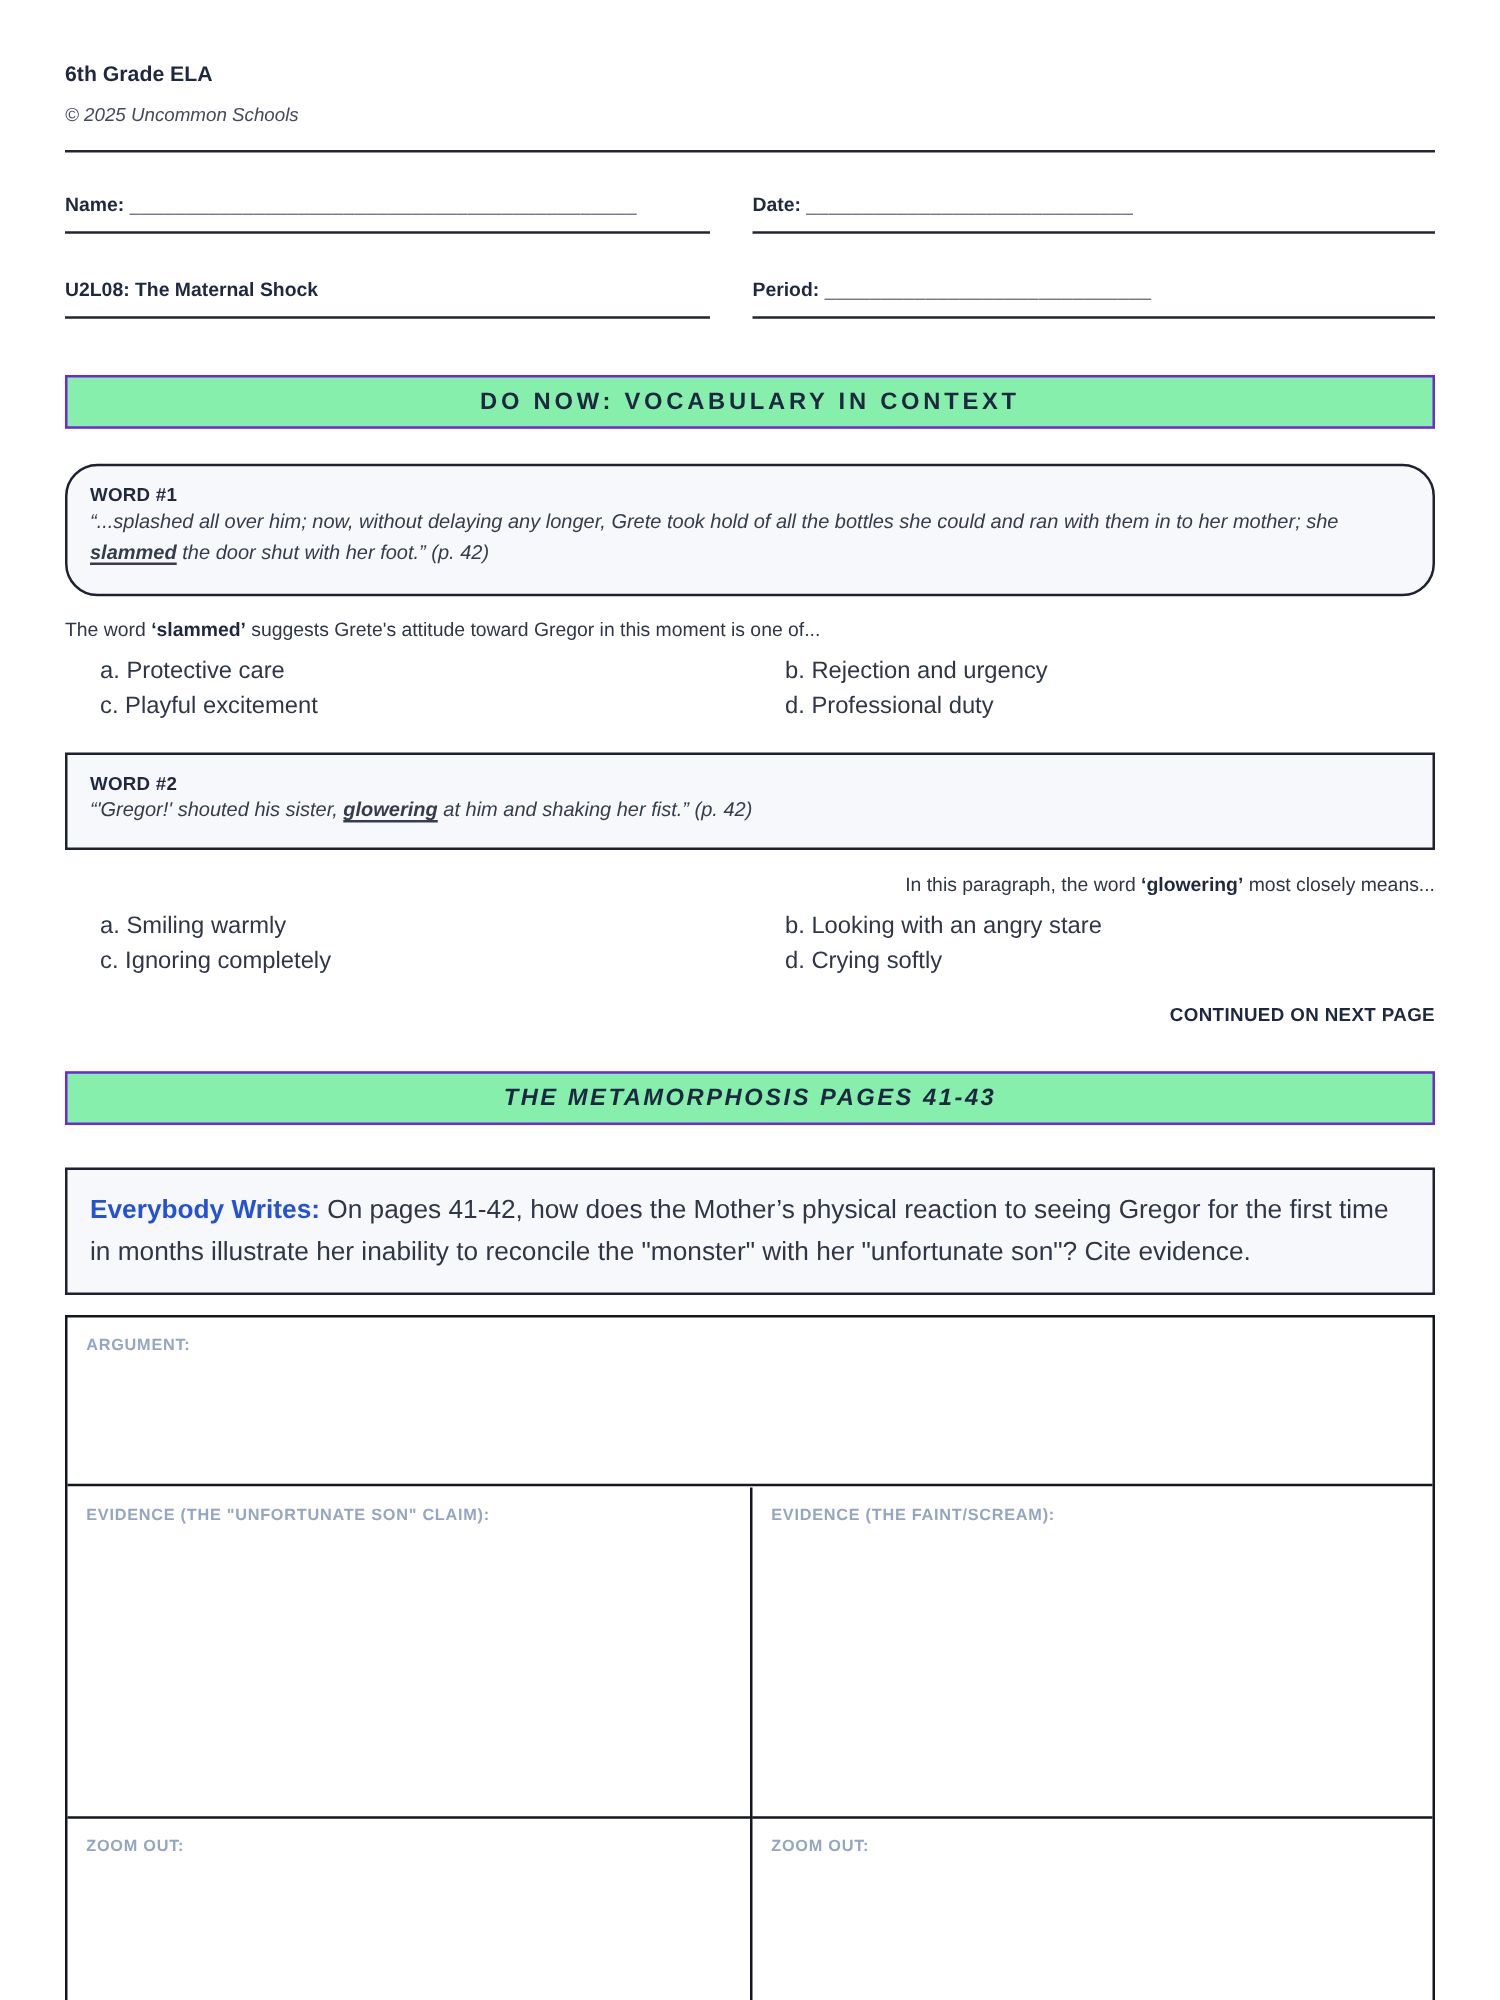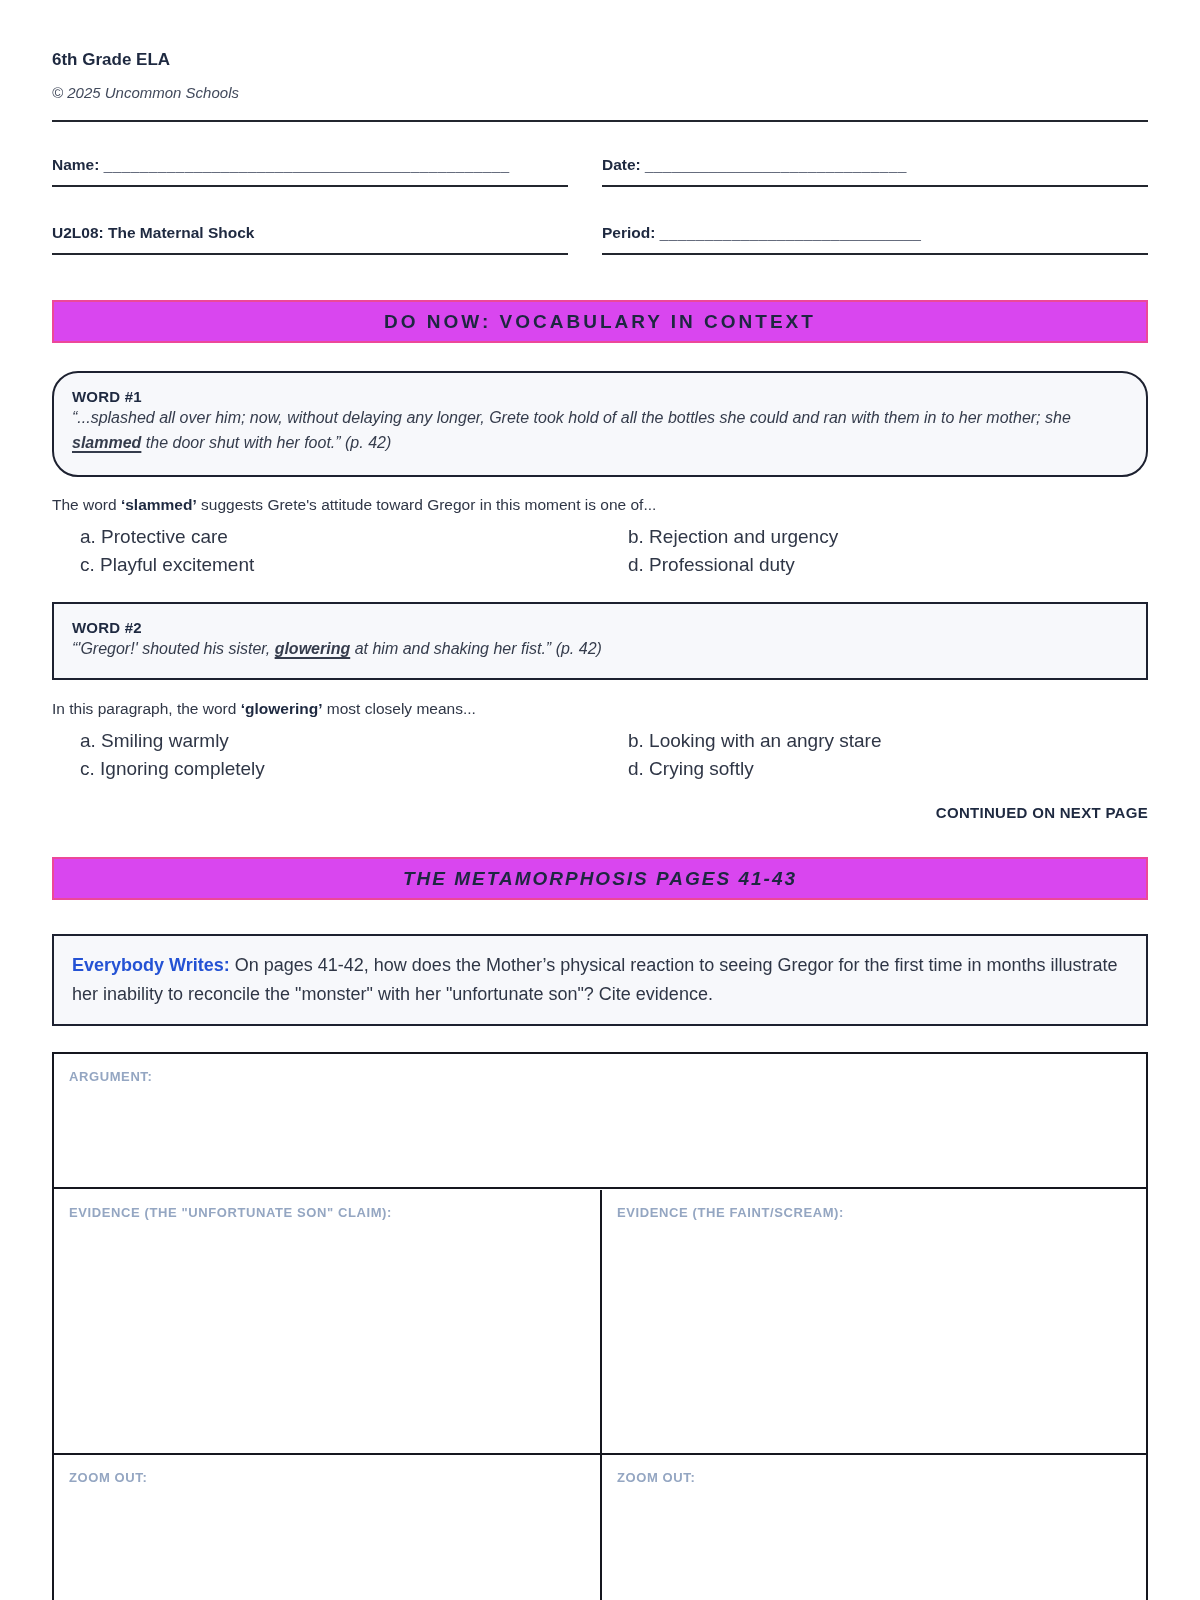--- a/index.html
+++ b/index.html
@@ -22,48 +22,48 @@
   .info-row-1 { top: 156px; }
   .info-row-2 { top: 224px; }
   .info-cell { border-bottom: 2px solid #23262f; padding-bottom: 11px; font-size: 15.5px; white-space: nowrap; overflow: hidden; }
   .info-cell.left { width: 516px; }
   .info-cell.right { flex: 1; }
   .info-label { font-weight: 700; color: #1e2940; }
   .blank { color: #5d6476; letter-spacing: 0.4px; }
 
   
   .section-bar {
-    background: #d946ef; border: 2px solid #ec4899; height: 43px;
+    background: #86efac; border: 2px solid #6d28d9; height: 43px;
     display: flex; align-items: center; justify-content: center;
     font-size: 19px; font-weight: 700; letter-spacing: 3px; color: #1d2740;
   }
   .bar-donow { top: 300px; }
   .bar-meta { top: 857px; font-style: italic; letter-spacing: 2px; }
 
   
   .word-box { background: #f7f8fb; border: 2px solid #1d2130; padding: 15px 18px 16px; }
   .word-box-1 { top: 371px; min-height: 106px; border-radius: 26px; }
   .word-box-2 { top: 602px; min-height: 77px; }
   .word-label { font-size: 15px; font-weight: 700; color: #1e2940; letter-spacing: 0.2px; }
   .word-quote { margin-top: 1px; font-style: italic; font-size: 16px; line-height: 1.55; color: #353c4c; }
   .kw { font-weight: 700; text-decoration: underline; text-decoration-thickness: 1.5px; text-underline-offset: 3px; }
 
   
   .question { font-size: 15.5px; color: #2f3646; }
   .question-1 { top: 496px; }
-  .question-2 { top: 700px; }
+  .question-2 { top: 700px; text-align: right; }
   .q-kw { font-weight: 700; color: #1e2940; }
   .options { display: grid; grid-template-columns: 548px 1fr; row-gap: 6px; padding-left: 28px; font-size: 19px; color: #2f3646; }
   .options-1 { top: 526px; }
   .options-2 { top: 730px; }
 
   .continued { top: 804px; text-align: right; font-size: 15px; font-weight: 700; color: #1e2940; letter-spacing: 0.3px; }
 
   
-  .ew-box { top: 934px; min-height: 77px; background: #f7f8fb; border: 2px solid #1d2130; padding: 15px 18px; font-size: 18px; line-height: 1.62; color: #2f3646; }
+  .ew-box { top: 934px; min-height: 77px; background: #f7f8fb; border: 2px solid #1d2130; padding: 15px 18px; font-size: 21px; line-height: 1.62; color: #2f3646; }
   .ew-label { color: #2452d4; font-weight: 700; }
 
   
   .go-table { top: 1052px; height: 568px; border: 2px solid #15171f; display: grid; grid-template-columns: 548px 1fr; }
   .go-cell { padding: 13px 15px; }
   .go-argument { grid-column: 1 / 3; height: 135px; border-bottom: 2px solid #15171f; }
   .go-ev { height: 265px; border-bottom: 2px solid #15171f; }
   .go-left { border-right: 2px solid #15171f; }
   .go-zoom { height: 162px; }
   .go-label { font-size: 13px; font-weight: 700; color: #94a6c2; letter-spacing: 0.6px; }

